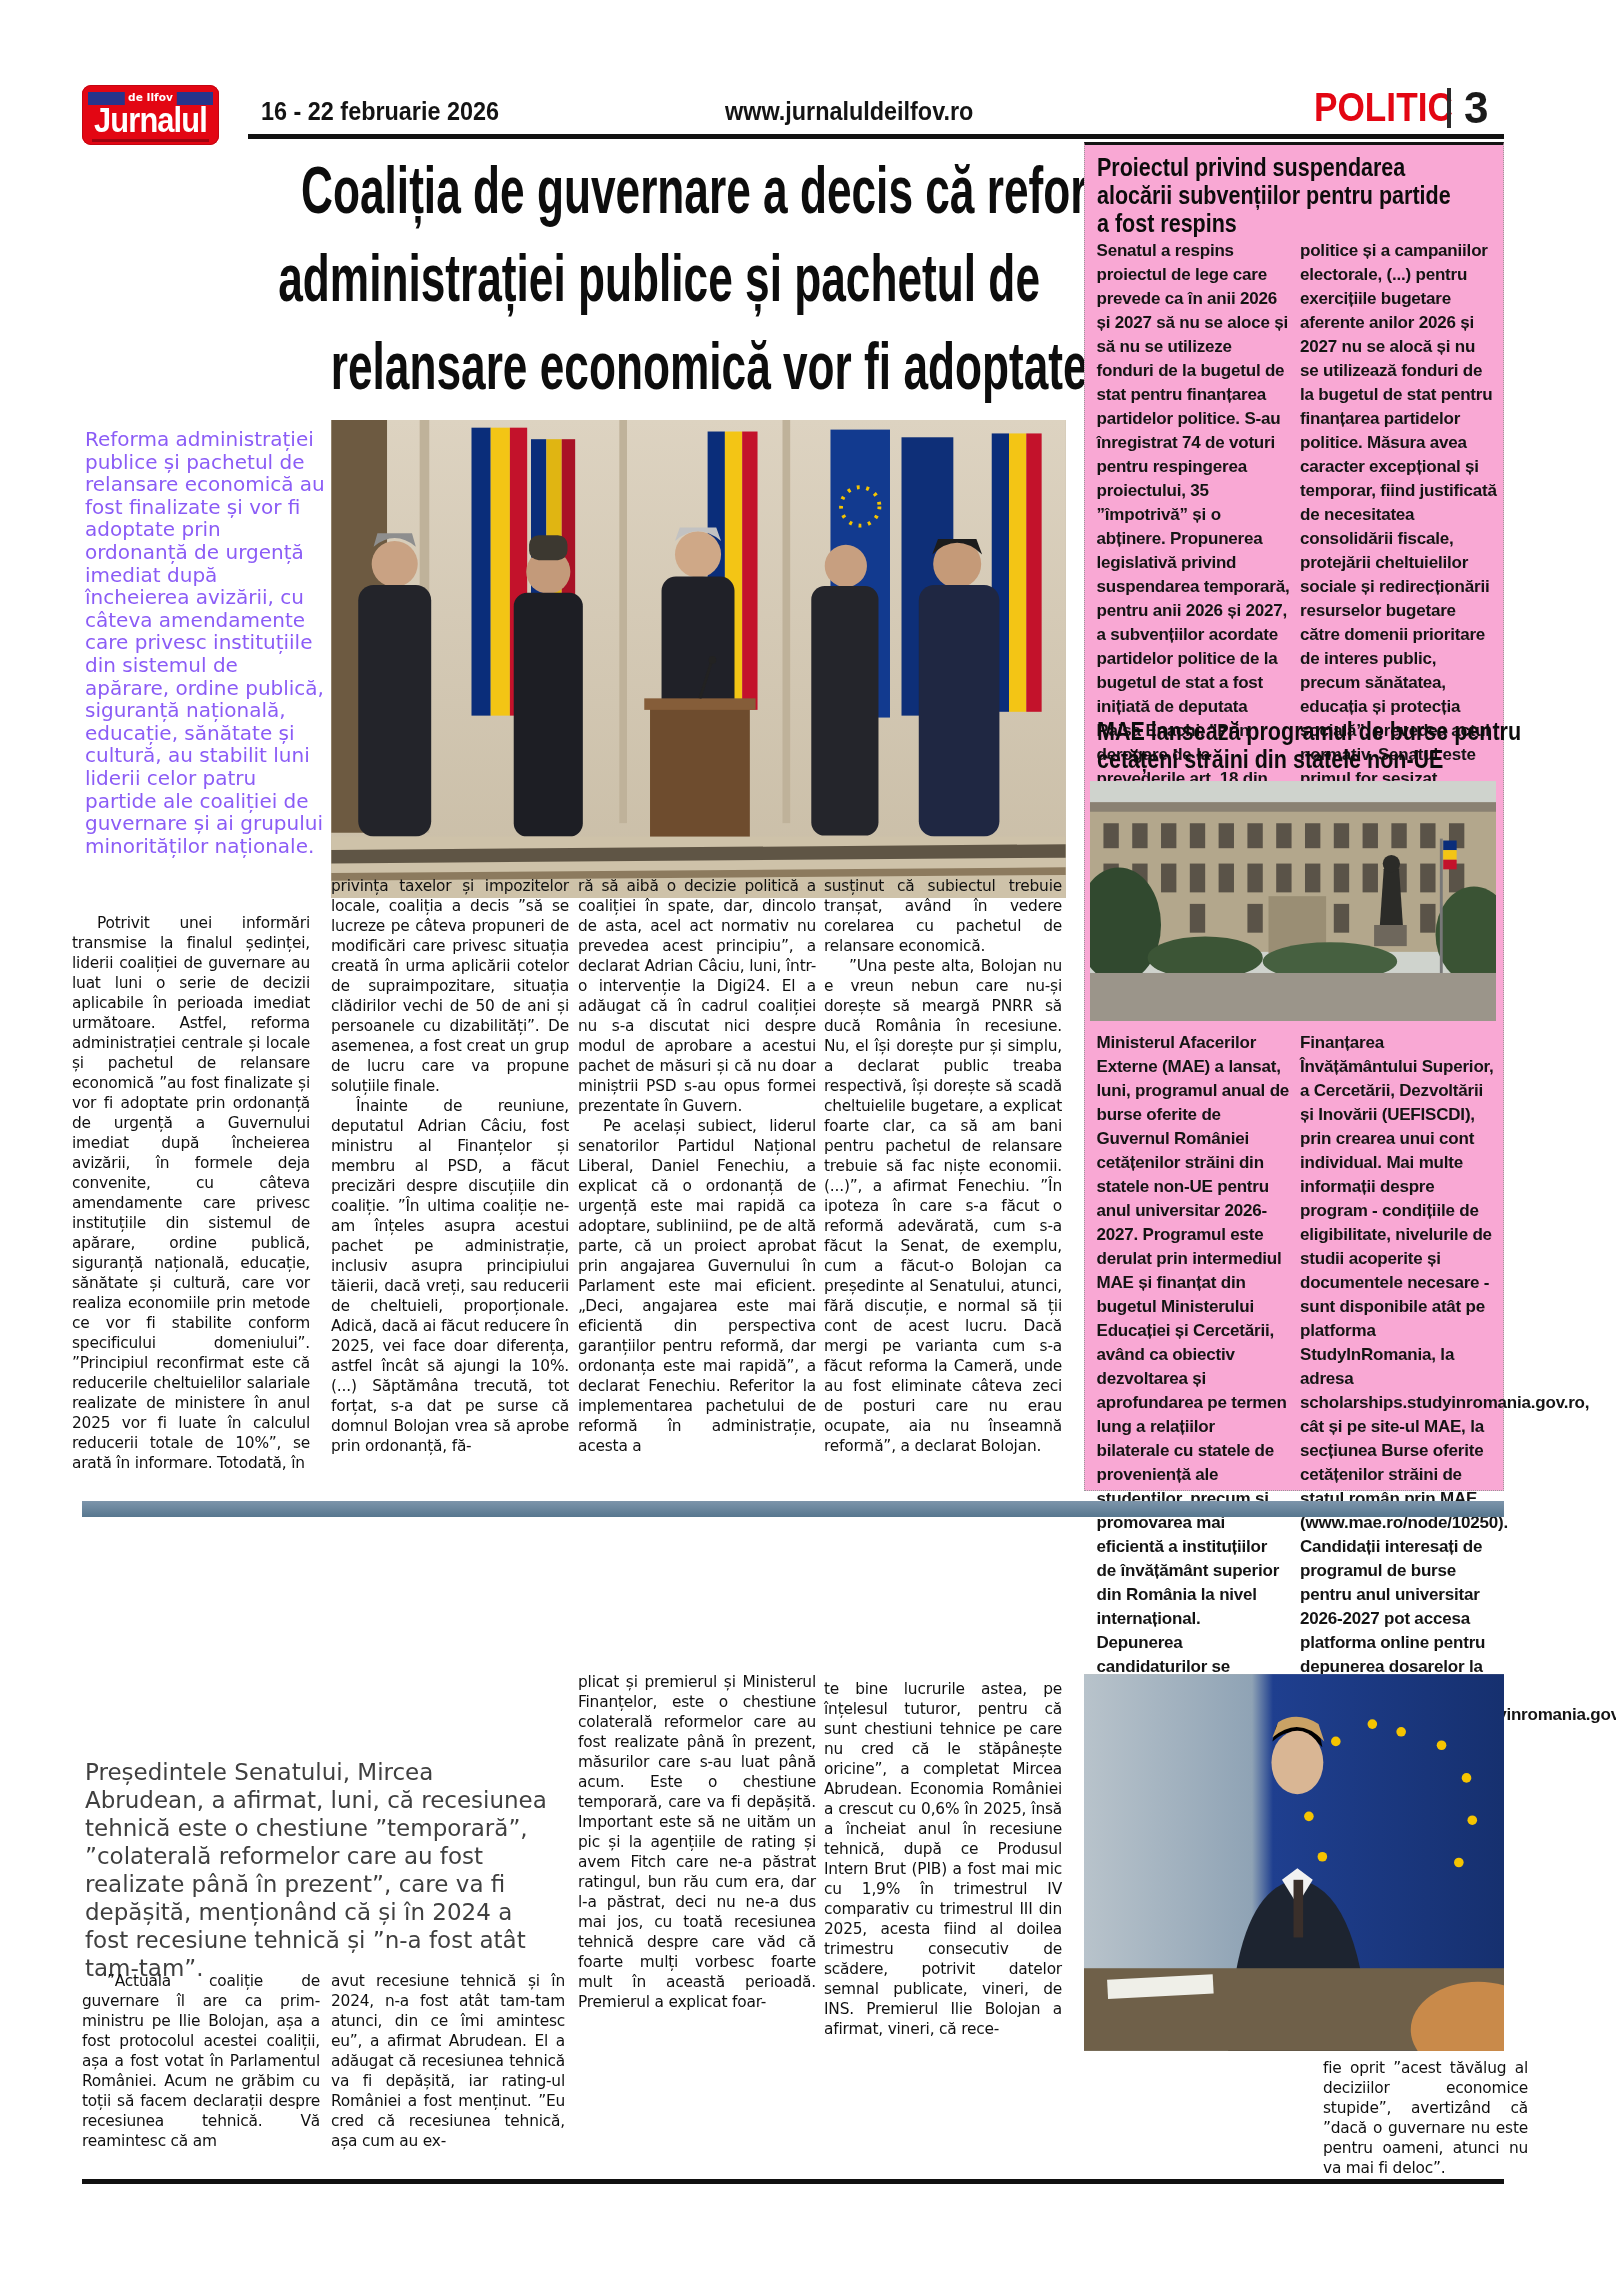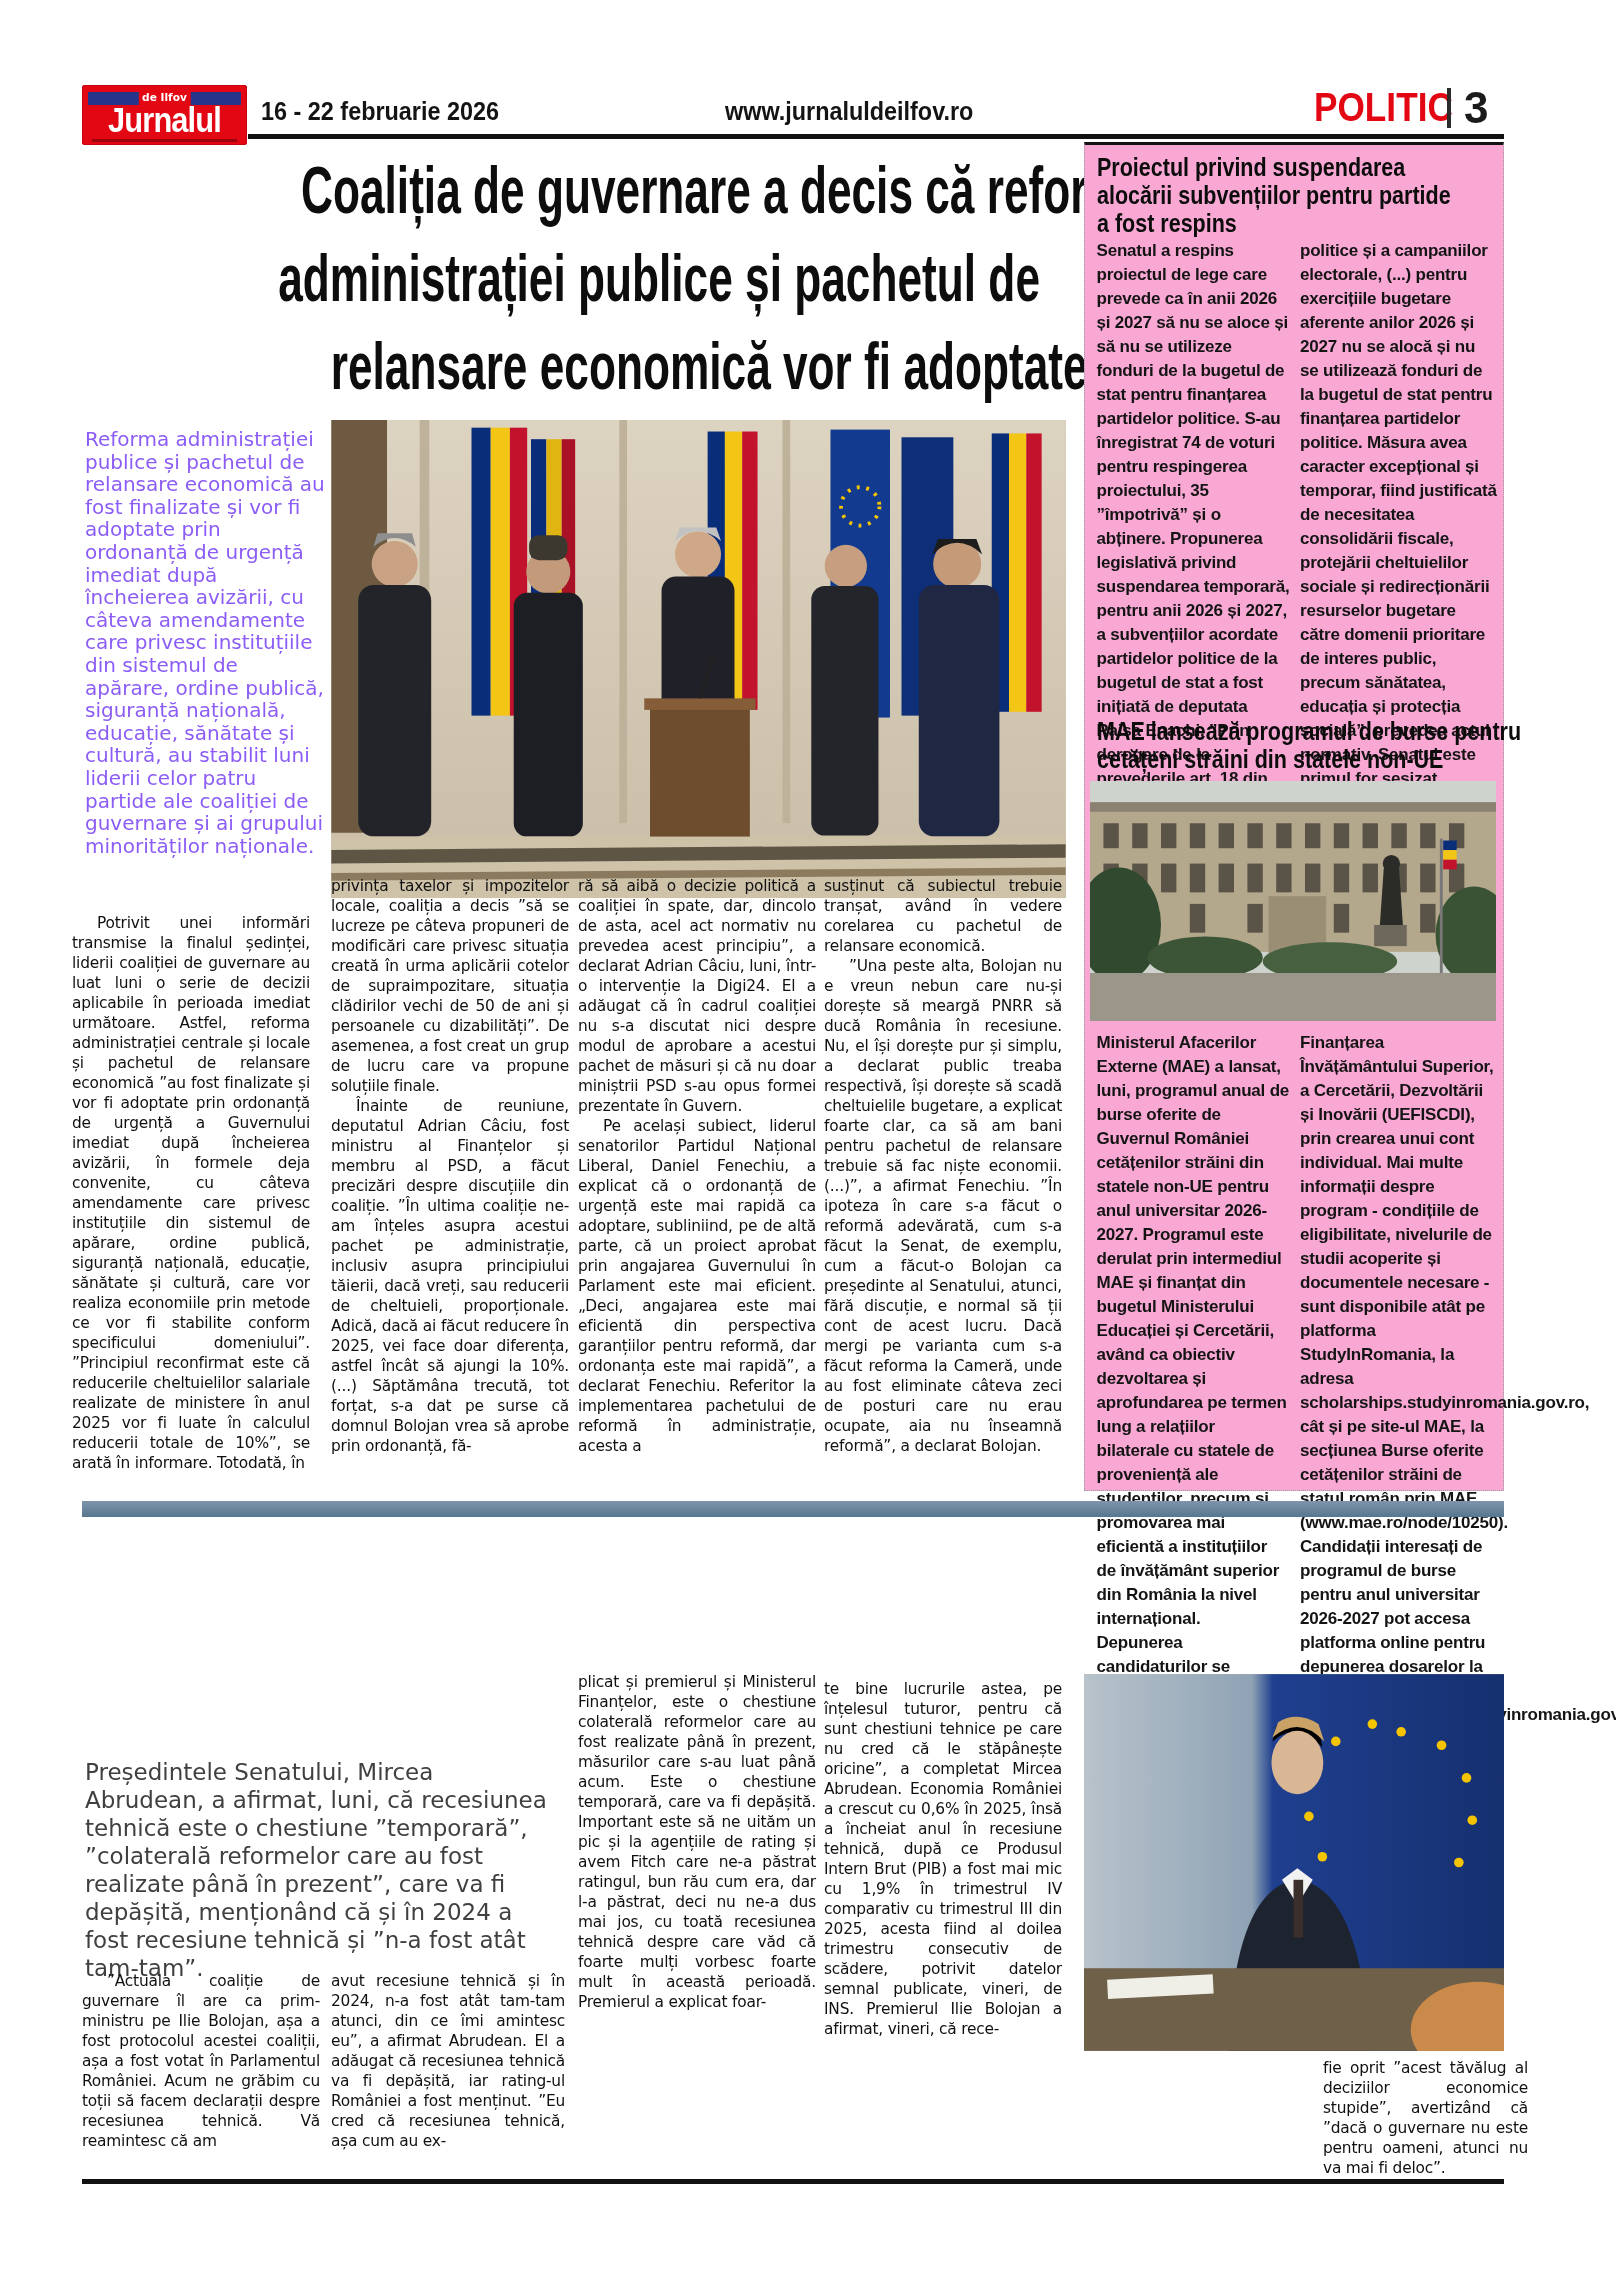--- a/index.html
+++ b/index.html
@@ -1,21 +1,21 @@
 <!DOCTYPE html>
 <html lang="ro"><head>
 <meta charset="utf-8">
 <style>
   html,body{margin:0;padding:0;background:#ffffff;}
   .page{position:relative;width:1617px;height:2269px;background:#fff;overflow:hidden;
         font-family:"DejaVu Sans",sans-serif;color:#141414;}
   .abs{position:absolute;}
 
   
-  .logo{left:82px;top:85px;width:165px;height:60px;background:#e30613;border-radius:3px;
+  .logo{left:82px;top:85px;width:137px;height:60px;background:#e30613;border-radius:9px;
         box-shadow:0 0 0 1px #c40511 inset;}
   .logo .band{position:absolute;left:5.8px;right:5.8px;top:6.7px;height:13.4px;background:#27348b;}
   .logo .tag{position:absolute;left:50%;top:3.8px;transform:translateX(-50%);background:#e30613;
              color:#fff;font-size:10.6px;font-weight:bold;padding:0 3.8px;line-height:16.3px;white-space:nowrap;}
   .logo .main{position:absolute;left:0;right:0;top:15.4px;text-align:center;color:#fff;
               font-family:"Liberation Sans",sans-serif;font-weight:bold;font-size:35px;
               transform:scaleX(.88);letter-spacing:-1px;}
   .logo .foot{position:absolute;left:9.6px;right:9.6px;bottom:2.9px;height:2.9px;background:#9e0410;}
   .hdr-date{left:261px;top:96px;font-family:"Liberation Sans",sans-serif;font-weight:bold;
             font-size:26px;transform:scaleX(.9);transform-origin:left;}

